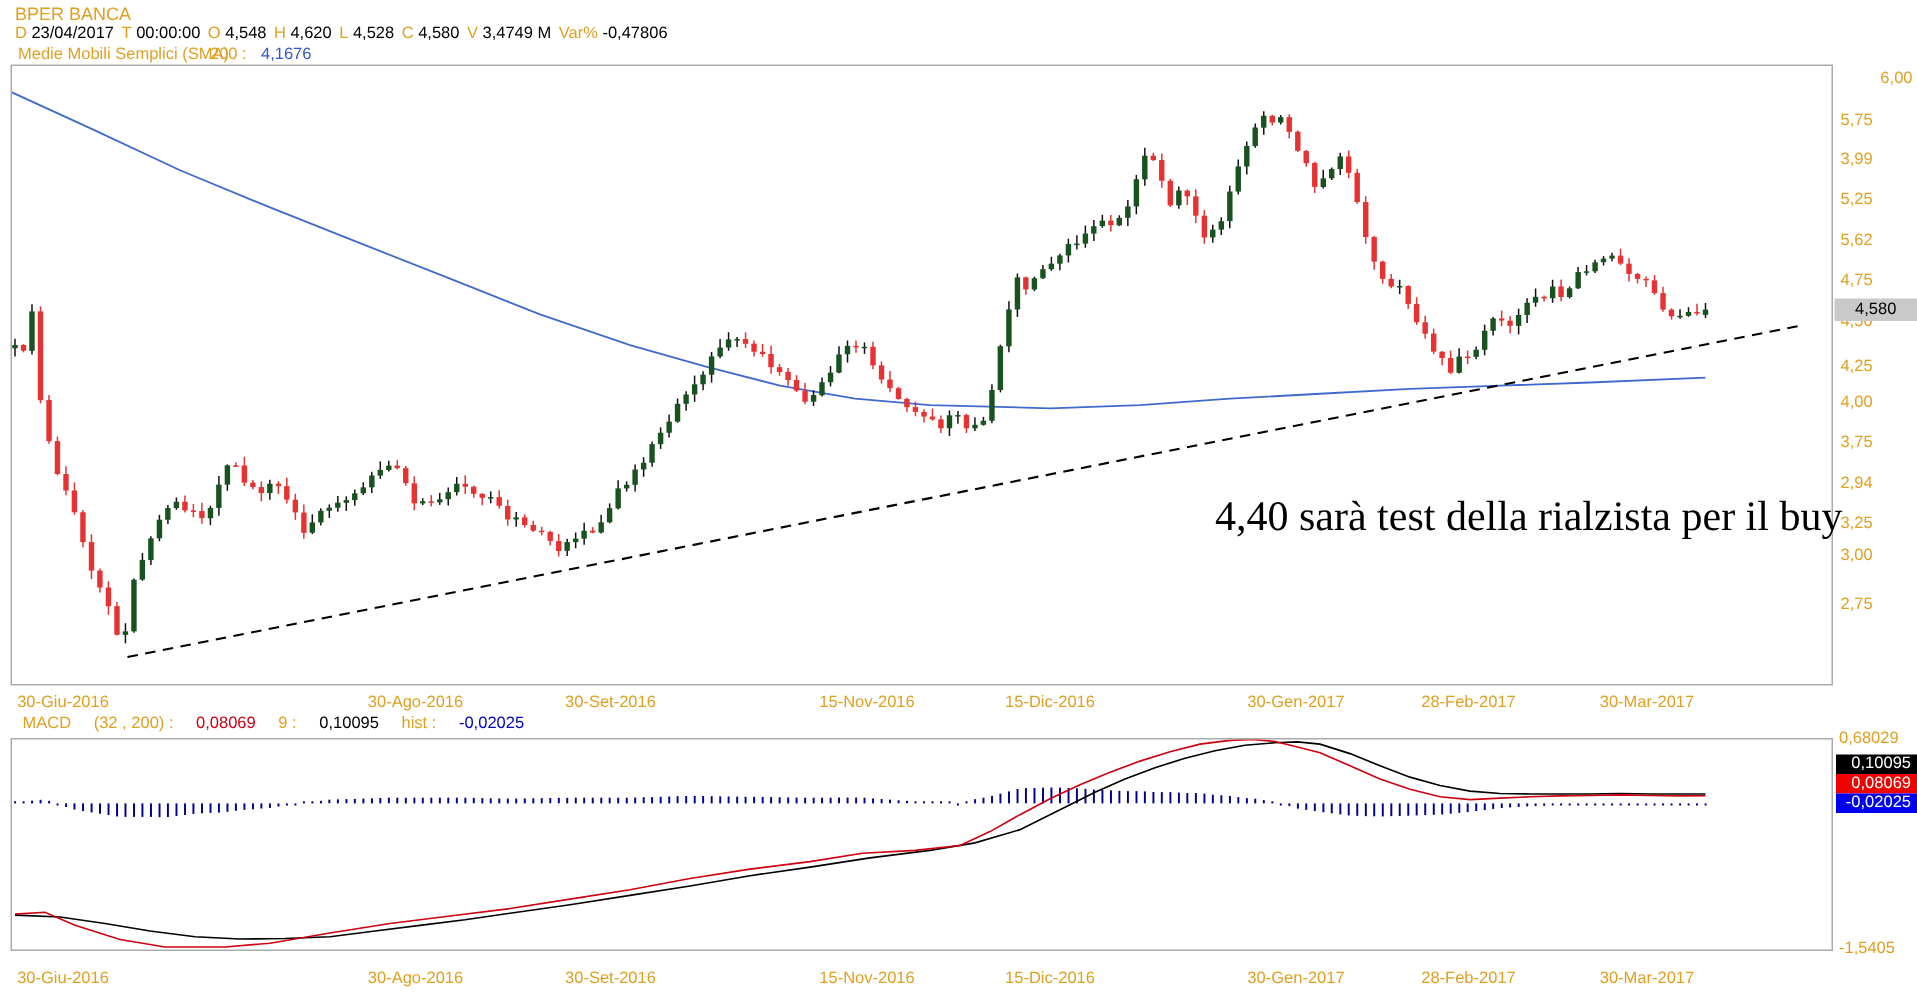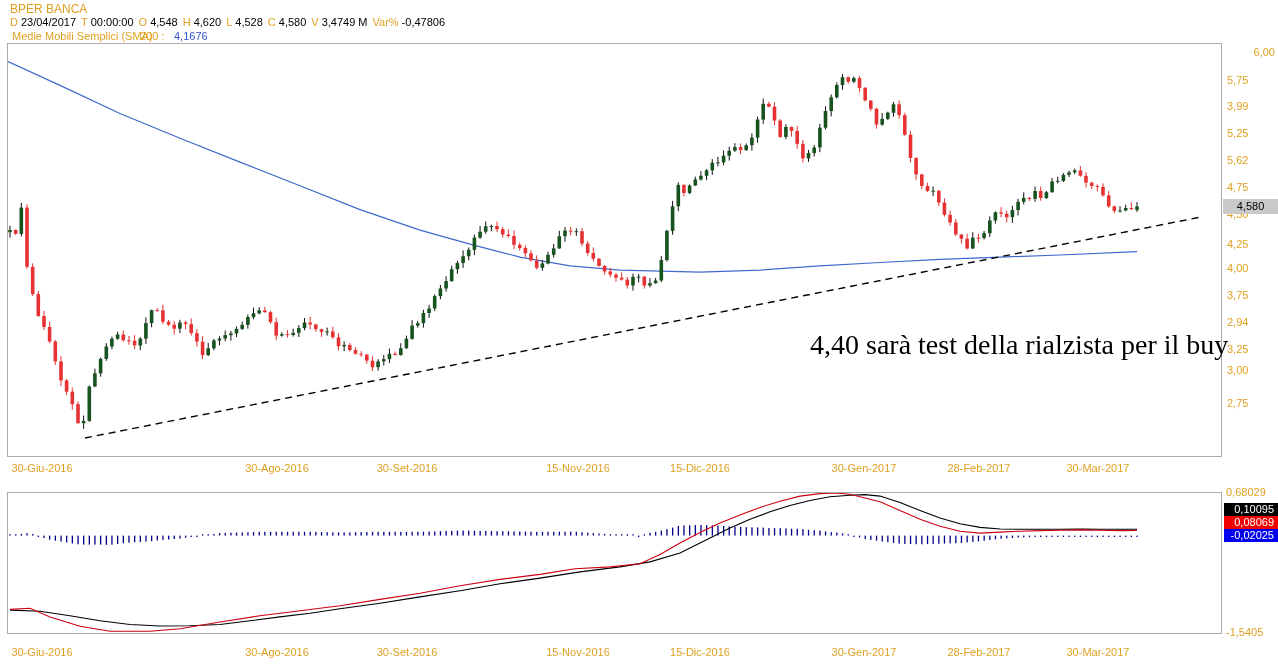--- a/index.html
+++ b/index.html
@@ -487,20 +487,29 @@
       <div class="abs xtick" style="left: -3px; top: 462px;">30-Giu-2016</div>
       <div class="abs xtick" style="left: 232px; top: 462px;">30-Ago-2016</div>
       <div class="abs xtick" style="left: 362px; top: 462px;">30-Set-2016</div>
       <div class="abs xtick" style="left: 533px; top: 462px;">15-Nov-2016</div>
       <div class="abs xtick" style="left: 655px; top: 462px;">15-Dic-2016</div>
       <div class="abs xtick" style="left: 819px; top: 462px;">30-Gen-2017</div>
       <div class="abs xtick" style="left: 934px; top: 462px;">28-Feb-2017</div>
       <div class="abs xtick" style="left: 1053px; top: 462px;">30-Mar-2017</div>
     </div>
 
+  <div id="macd-legend" class="abs">
+    <span class="orange">MACD</span>
+    <span class="orange">(32 , 200) :</span>
+    <span class="redval">0,08069</span>
+    <span class="orange">9 :</span>
+    <span>0,10095</span>
+    <span class="orange">hist :</span>
+    <span class="histval">-0,02025</span>
+  </div>
 
   <div id="macd-box" class="abs">
     <svg id="macd-svg" width="1213" height="140">
         <rect x="1.4" y="41.2" width="1.3" height="1.4" fill="#00008B"></rect>
         <rect x="7.1" y="41.2" width="1.3" height="1.4" fill="#00008B"></rect>
         <rect x="12.7" y="40.8" width="1.3" height="1.8" fill="#00008B"></rect>
         <rect x="18.4" y="40.2" width="1.3" height="2.4" fill="#00008B"></rect>
         <rect x="24.1" y="40.9" width="1.3" height="1.7" fill="#00008B"></rect>
         <rect x="29.7" y="42.6" width="1.3" height="1.4" fill="#00008B"></rect>
         <rect x="35.4" y="42.6" width="1.3" height="2.4" fill="#00008B"></rect>

